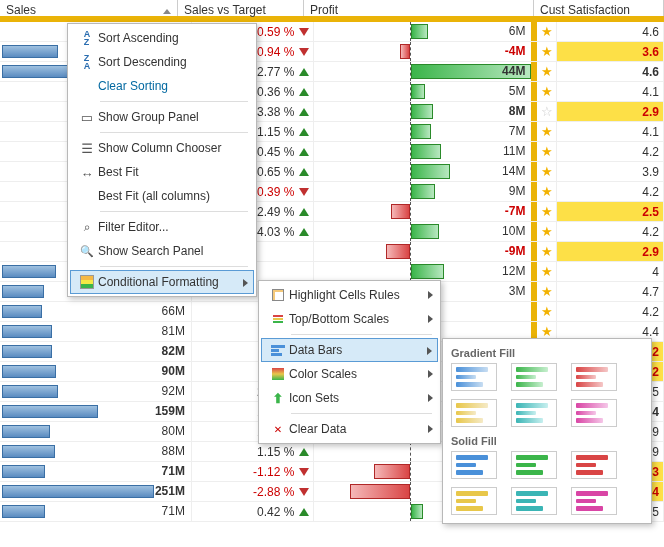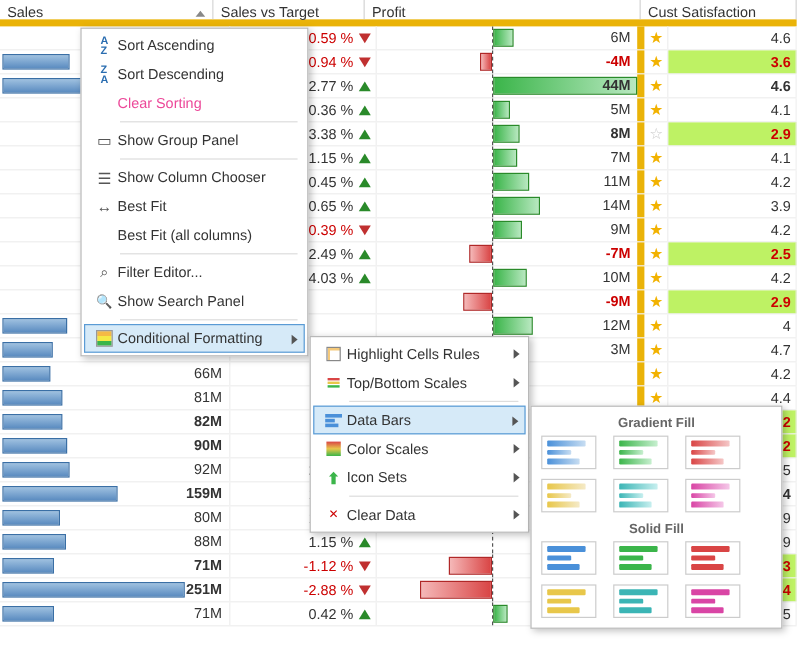--- a/index.html
+++ b/index.html
@@ -29,37 +29,37 @@
 .profit-bar { position: absolute; top: 2px; bottom: 2px; }
 .profit-bar.pos { left: 97px; background: linear-gradient(to right, #3bb54a, #b8e8c0); border: 1px solid #2a8a2a; }
 .profit-bar.negb { right: calc(100% - 96px); background: linear-gradient(to left, #d94545, #f5b8b8); border: 1px solid #b02828; }
 .profit-val { position: absolute; right: 6px; top: 2px; }
 
 .star-cell { width: 20px; justify-content: center; }
 .star { color: #f2b200; font-size: 13px; }
 .star.empty { color: #ccc; }
 
 .sat-cell { width: 110px; justify-content: flex-end; }
-.sat-cell.bad { background: #bef264; }
+.sat-cell.bad { background: #fde047; }
 
 
 .menu { position: absolute; background: #fff; border: 1px solid #b8b8b8; box-shadow: 2px 2px 6px rgba(0,0,0,0.25); padding: 2px; font-size: 12px; }
 .menu .mitem { display: flex; align-items: center; height: 24px; padding: 0 18px 0 6px; position: relative; }
-.menu .mitem.disabled { color: #ec4899; }
+.menu .mitem.disabled { color: #0369a1; }
 .menu .mitem.hl { background: #d6eaf8; border: 1px solid #5a9bd5; padding: 0 17px 0 5px; }
 .menu .msep { height: 1px; background: #ddd; margin: 3px 6px 3px 30px; }
 .menu .micon { width: 22px; display: flex; justify-content: center; font-size: 13px; }
 .menu .arrow { position: absolute; right: 5px; top: 8px; width: 0; height: 0; border-top: 4px solid transparent; border-bottom: 4px solid transparent; border-left: 5px solid #555; }
 
 #menu1 { left: 67px; top: 23px; width: 190px; }
 #menu2 { left: 258px; top: 280px; width: 183px; }
 
 
 .gallery { position: absolute; left: 442px; top: 338px; width: 210px; background: #fff; border: 1px solid #b8b8b8; box-shadow: 2px 2px 6px rgba(0,0,0,0.25); padding: 6px 8px; }
-.gallery .gtitle { font-weight: bold; color: #666; font-size: 11px; margin: 2px 0 4px; text-align: center; }
+.gallery .gtitle { font-weight: bold; color: #666; font-size: 11px; margin: 2px 0 4px; }
 .gallery .grow { display: flex; gap: 14px; margin-bottom: 8px; }
 .swatch { width: 46px; height: 28px; border: 1px solid #ccc; background: #fff; display: flex; flex-direction: column; justify-content: space-evenly; padding: 3px 4px; gap: 3px; cursor: pointer; }
 .swatch .b { height: 5px; border-radius: 1px; }
 .sw-blue .b { background: linear-gradient(to right,#4a90d9,#c7ddf2); }
 .sw-green .b { background: linear-gradient(to right,#3bb54a,#c7efcf); }
 .sw-red .b { background: linear-gradient(to right,#d94545,#f5c7c7); }
 .sw-yellow .b { background: linear-gradient(to right,#e8c74a,#f5eac7); }
 .sw-cyan .b { background: linear-gradient(to right,#3bb5b5,#c7efef); }
 .sw-pink .b { background: linear-gradient(to right,#d945a5,#f5c7e8); }
 .sws-blue .b { background:#4a90d9; }

